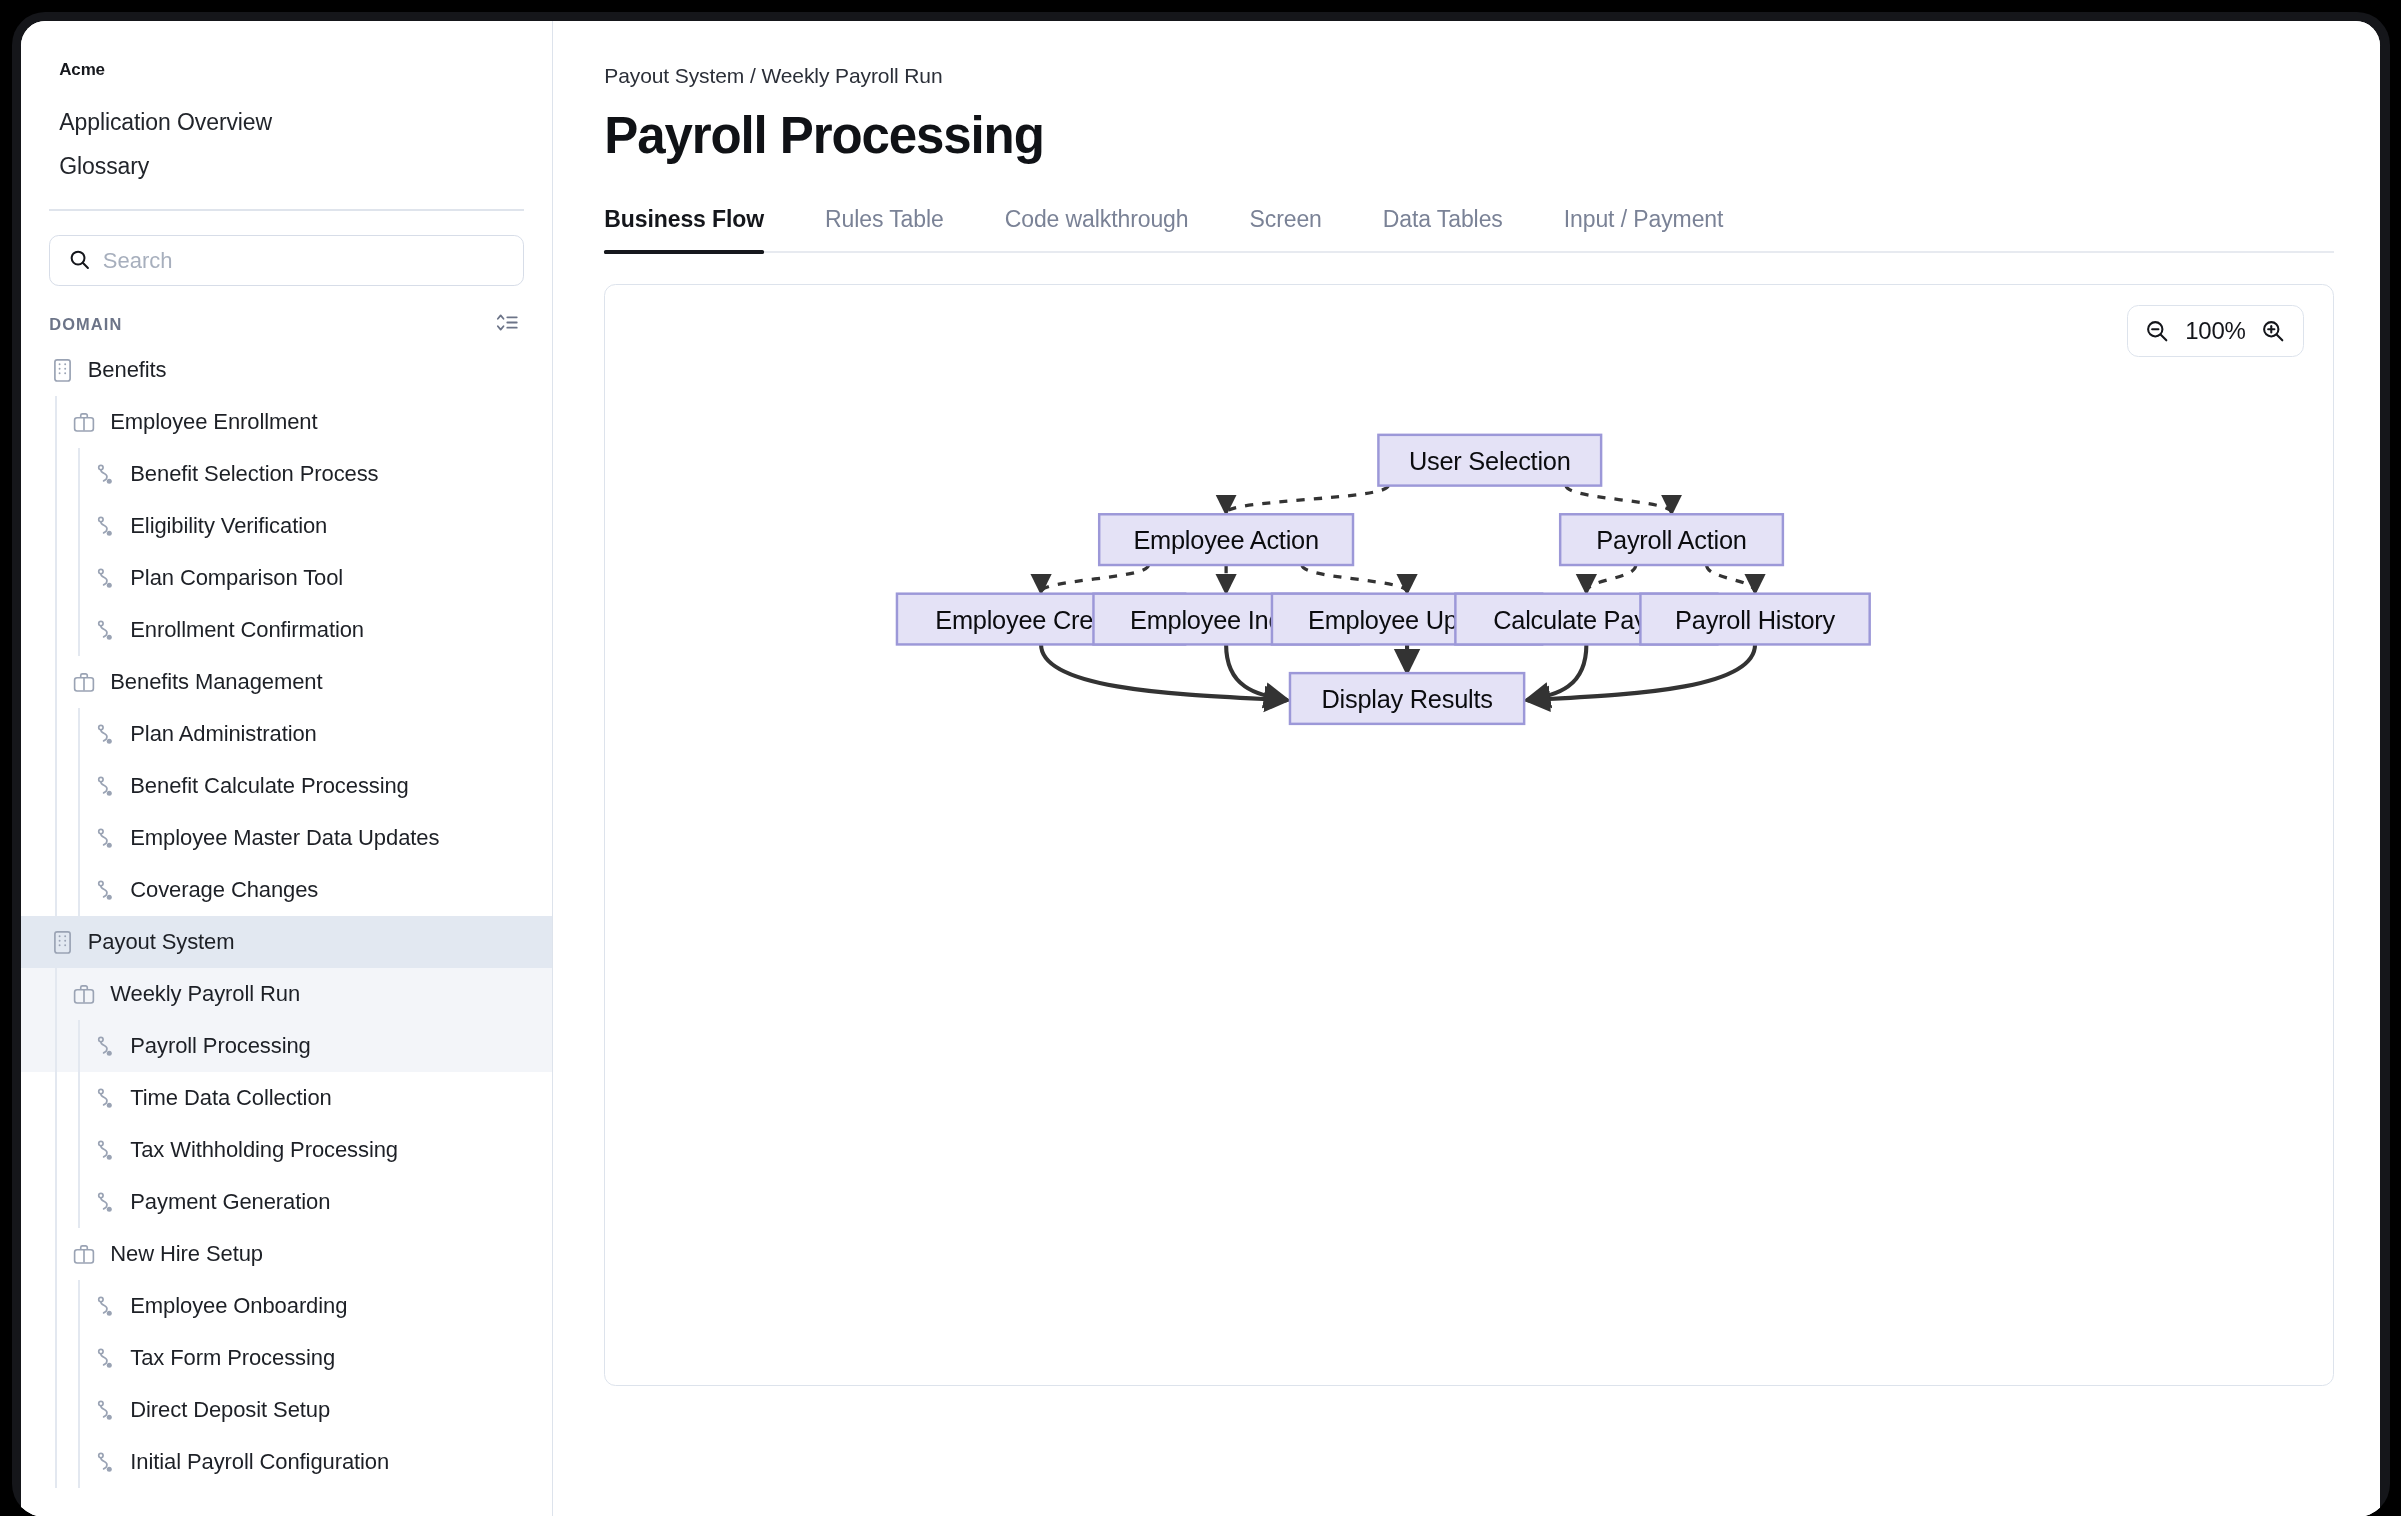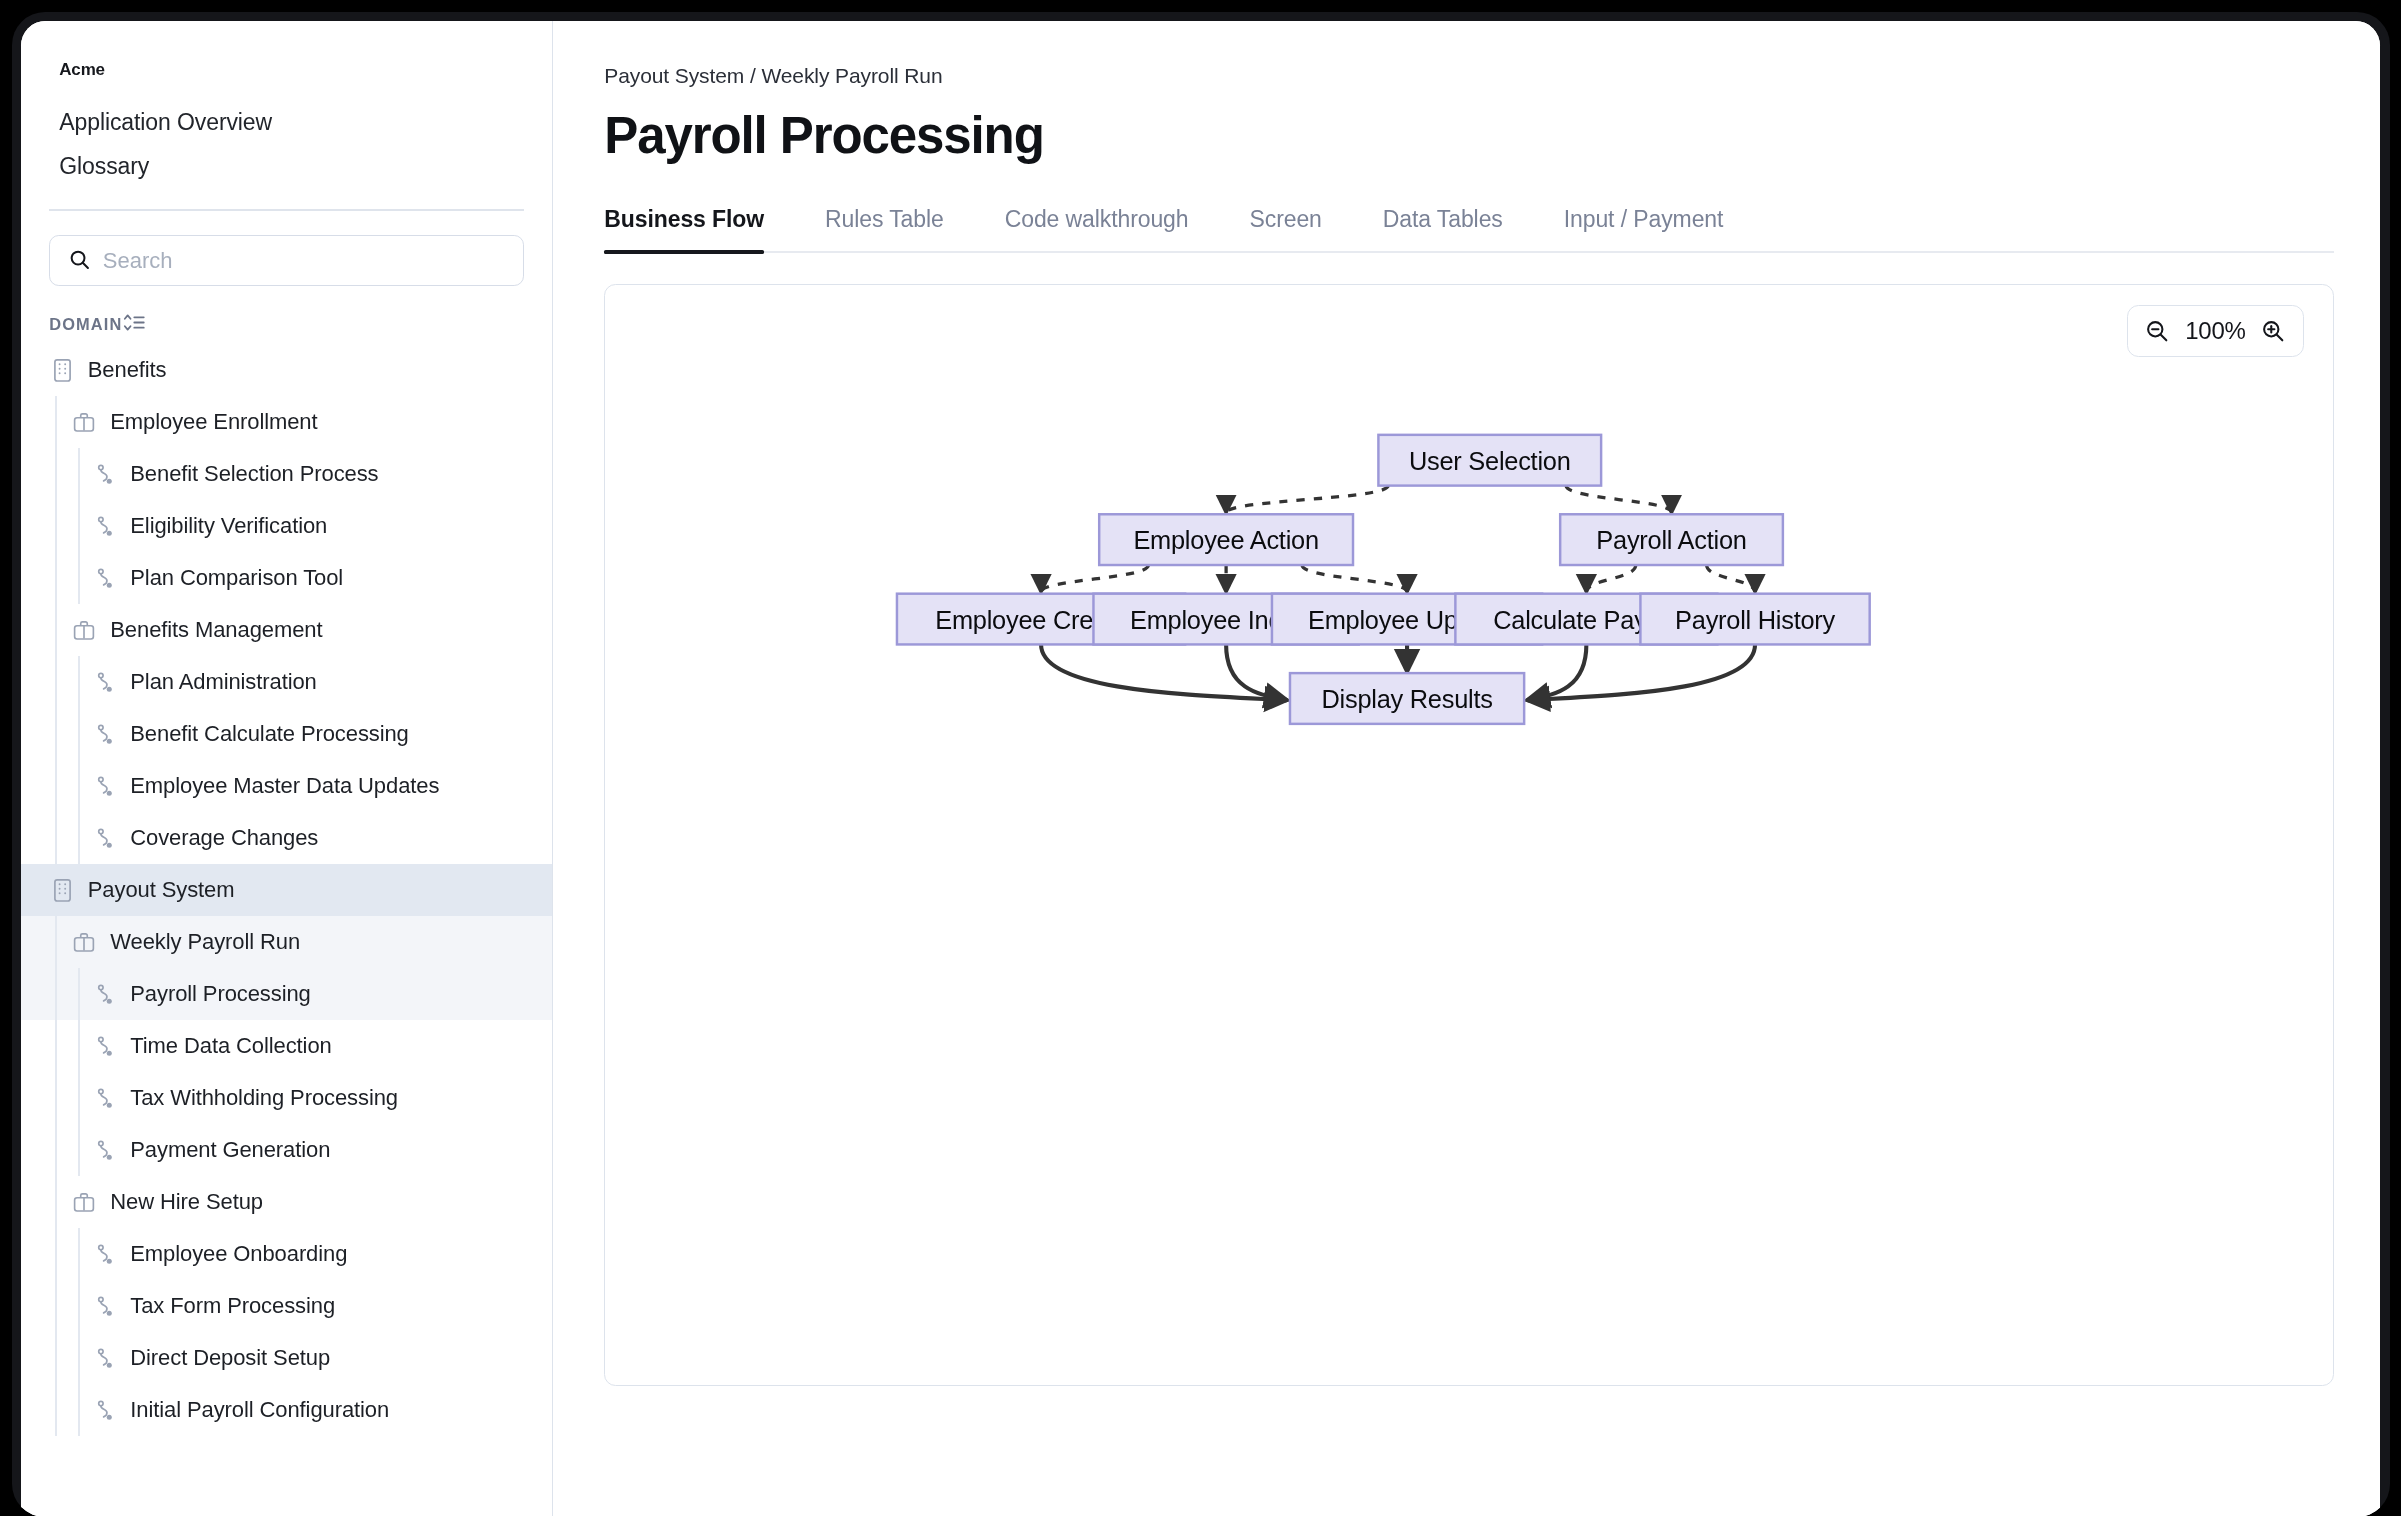--- a/index.html
+++ b/index.html
@@ -65,21 +65,21 @@
   }
   .search-box svg { flex: none; }
   .search-box input {
     border: none; outline: none; background: transparent;
     font-family: "Liberation Sans", sans-serif;
     font-size: 22px; color: #1b1d23; width: 100%;
   }
   .search-box input::placeholder { color: #a7afbd; }
 
   .section-head {
-    display: flex; align-items: center; 
+    display: flex; align-items: center; justify-content: space-between;
     padding: 26px 33px 8.2px 28px;
   }
   .section-title {
     font-size: 16.4px; font-weight: 700; color: #6c7488;
     letter-spacing: 1.1px;
   }
 
   #tree {
     flex: 1;
     overflow: hidden;
@@ -270,20 +270,30 @@
           </div>
           <div class="node lvl2">
             <span style="display: flex;">
               <svg width="21" height="23" viewBox="0 0 20 22" fill="none" stroke="#9aa3b4" stroke-width="1.6" stroke-linecap="round">
                 <circle cx="5.6" cy="4.4" r="2.1"></circle>
                 <circle cx="13.6" cy="17.4" r="2.4" fill="#9aa3b4" stroke="none"></circle>
                 <path d="M5.6 6.6 C5.6 10.2 11.4 9.4 11.4 13.2 C11.4 15.2 10.1 16.4 8.2 17.1"></path>
               </svg>
             </span>
             <span class="nlabel">Plan Comparison Tool</span>
+          </div>
+          <div class="node lvl2">
+            <span style="display: flex;">
+              <svg width="21" height="23" viewBox="0 0 20 22" fill="none" stroke="#9aa3b4" stroke-width="1.6" stroke-linecap="round">
+                <circle cx="5.6" cy="4.4" r="2.1"></circle>
+                <circle cx="13.6" cy="17.4" r="2.4" fill="#9aa3b4" stroke="none"></circle>
+                <path d="M5.6 6.6 C5.6 10.2 11.4 9.4 11.4 13.2 C11.4 15.2 10.1 16.4 8.2 17.1"></path>
+              </svg>
+            </span>
+            <span class="nlabel">Enrollment Confirmation</span>
           </div>
           <div class="node lvl1">
             <span style="display: flex;">
               <svg width="24" height="23" viewBox="0 0 22 20" fill="none" stroke="#9aa3b4" stroke-width="1.5" stroke-linejoin="round">
                 <rect x="2.4" y="5.6" width="17.2" height="12.2" rx="2.2"></rect>
                 <path d="M8 5.6 V3.6 a1.5 1.5 0 0 1 1.5 -1.5 h3 a1.5 1.5 0 0 1 1.5 1.5 V5.6"></path>
                 <line x1="11" y1="5.9" x2="11" y2="17.4"></line>
               </svg>
             </span>
             <span class="nlabel">Benefits Management</span>

